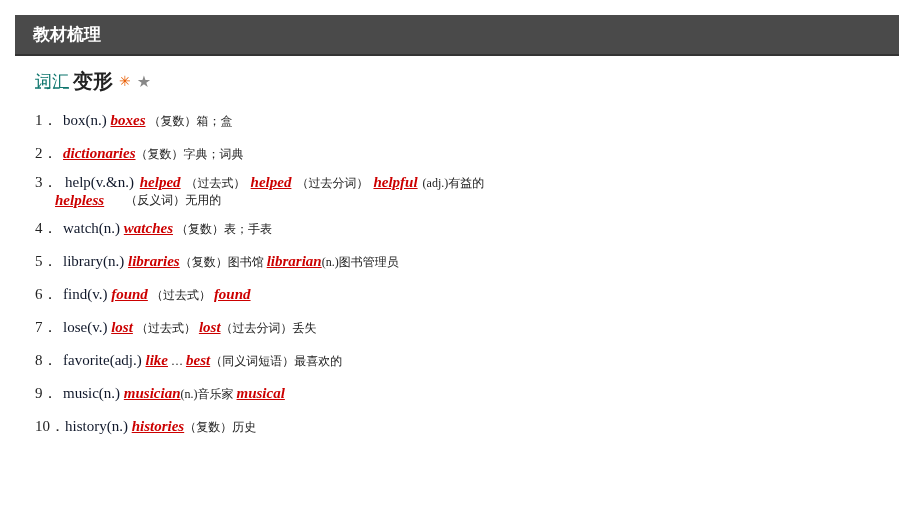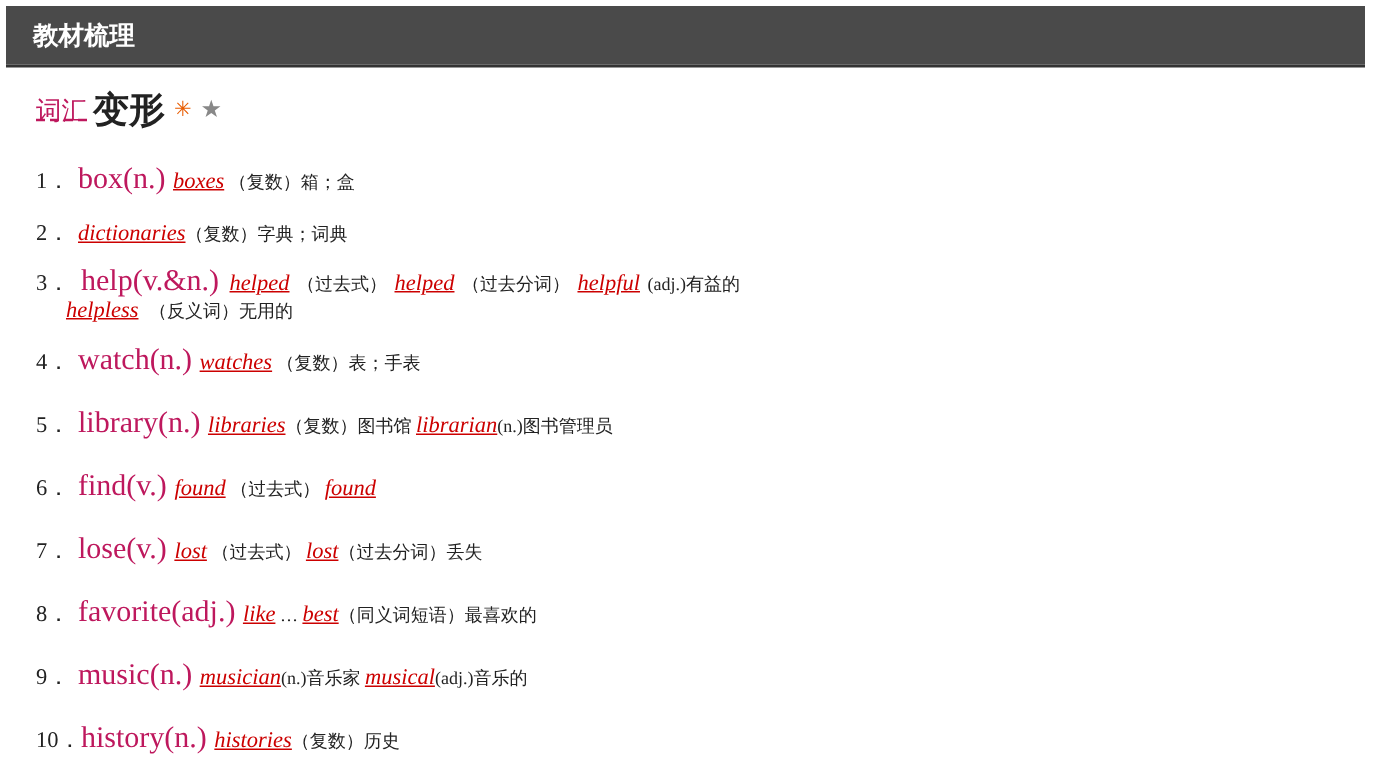--- a/index.html
+++ b/index.html
@@ -14,21 +14,21 @@
       background: #ffffff;
       font-family: "SimSun", "宋体", serif;
       font-size: 15px;
       overflow: hidden;
     }
 
     .page-container {
       width: 914px;
       height: 518px;
       background: #ffffff;
-      padding: 4px;
+      padding: 15px;
     }
 
     
     .header-bar {
       background: #4a4a4a;
       padding: 8px 18px;
       display: flex;
       align-items: center;
     }
 
@@ -50,27 +50,27 @@
     .section-title-area {
       padding: 12px 20px 8px 20px;
       display: flex;
       align-items: center;
       gap: 4px;
     }
 
     .section-title-normal {
       font-size: 17px;
       font-family: "SimSun", "宋体", serif;
-      color: #be185d;
+      color: #0f766e;
       text-decoration: underline;
       text-decoration-style: dashed;
     }
 
     .section-title-bold {
-      font-size: 24px;
+      font-size: 20px;
       font-family: "SimHei", "黑体", sans-serif;
       font-weight: bold;
       color: #222;
     }
 
     .star-icon {
       color: #e85c00;
       font-size: 14px;
       margin-left: 2px;
     }
@@ -94,29 +94,30 @@
       align-items: baseline;
     }
 
     .item-number {
       min-width: 28px;
       color: #222;
       font-size: 15px;
     }
 
     .item-text {
-      color: #be185d;
-      font-size: 20px;
+      color: #0f172a;
+      font-size: 15px;
     }
 
     .underline-red {
       color: #cc0000;
       text-decoration: underline;
       font-style: italic;
       font-size: 15px;
+      font-weight: bold;
     }
 
     .paren-text {
       color: #222;
       font-size: 12px;
     }
 
     
     .multi-line-item {
       margin-bottom: 6px;
@@ -126,21 +127,21 @@
       display: flex;
       flex-wrap: wrap;
       align-items: baseline;
       gap: 2px;
     }
 
     .multi-line-item .line2 {
       display: flex;
       flex-wrap: wrap;
       align-items: center;
-      gap: 4px;
+      gap: 18px;
       padding-left: 20px;
     }
   </style>
 </head>
 <body>
 
 <div class="page-container">
 
   <div class="header-bar">
     <span class="header-title">教材梳理</span>
@@ -228,21 +229,20 @@
       <span class="underline-red">best</span>
       <span class="paren-text">（同义词短语）最喜欢的</span>
     </div>
 
     <div class="vocab-item">
       <span class="item-number">9．</span>
       <span class="item-text">music(n.)&nbsp;</span>
       <span class="underline-red">musician</span>
       <span class="paren-text">(n.)音乐家&nbsp;</span>
       <span class="underline-red">musical</span>
-      <span class="paren-text">(adj.)音乐的</span>
     </div>
 
     <div class="vocab-item">
       <span class="item-number">10．</span>
       <span class="item-text">history(n.)&nbsp;</span>
       <span class="underline-red">histories</span>
       <span class="paren-text">（复数）历史</span>
     </div>
 
   </div>

